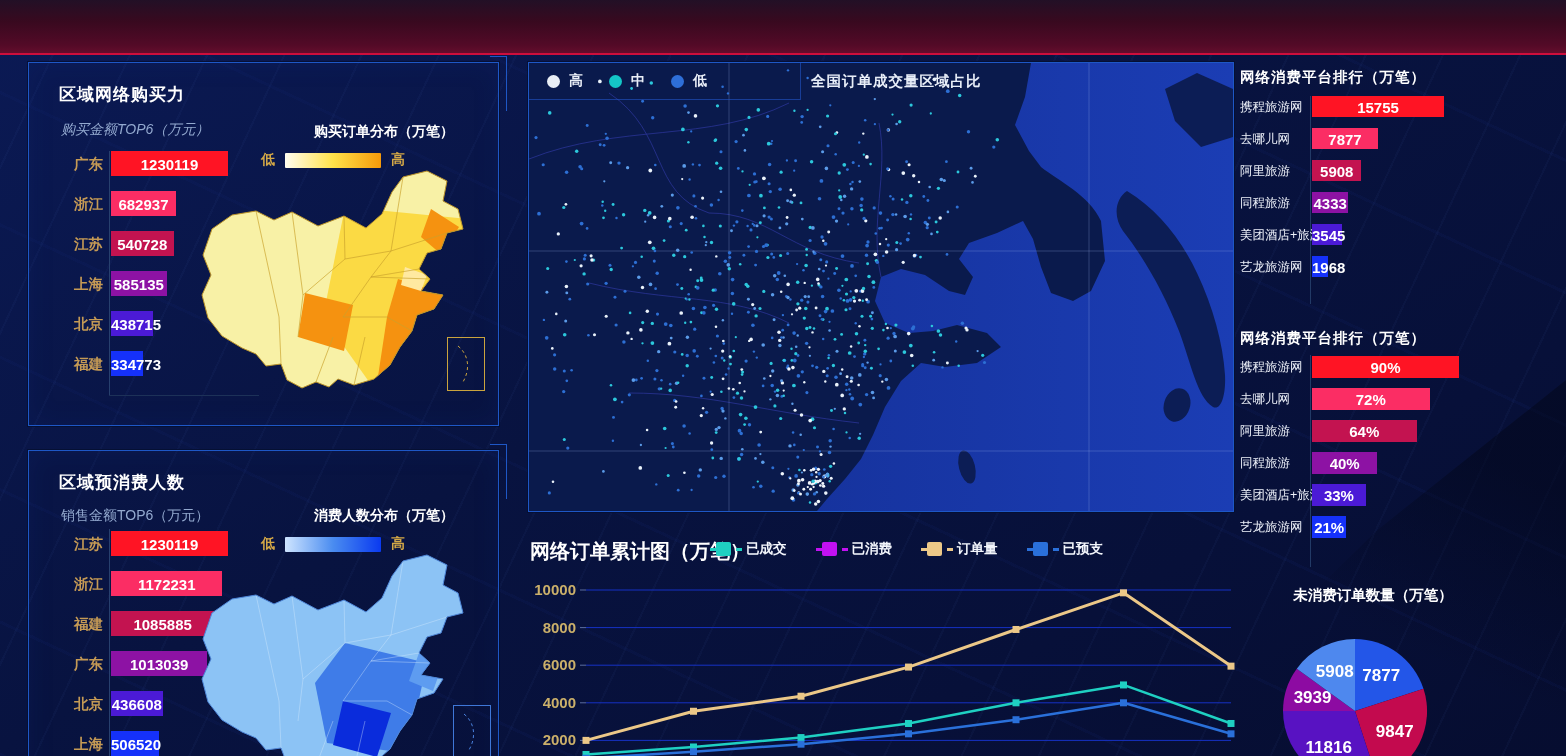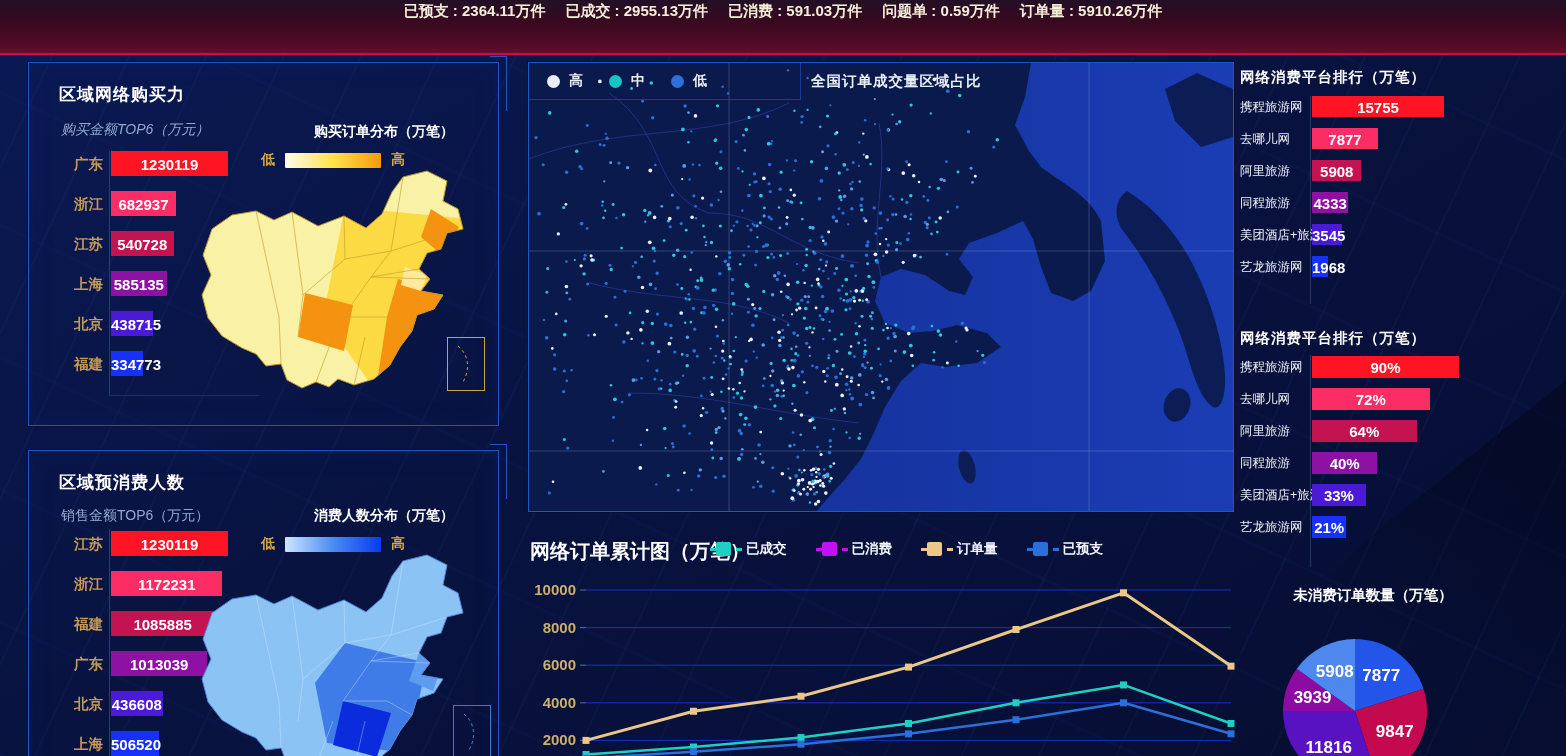--- a/index.html
+++ b/index.html
@@ -65,27 +65,20 @@
        color:#fff;font-size:14.5px;font-weight:bold;}
   svg{display:block;}
 </style>
 </head>
 <body>
 
 <div id="app">
   <div id="deco-tri" class="deco"></div>
 
   <div class="hdr">
-    <div class="h2" id="stats">
-        <span class="stat">已预支 : 2364.11万件</span>
-        <span class="stat">已成交 : 2955.13万件</span>
-        <span class="stat">已消费 : 591.03万件</span>
-        <span class="stat">问题单 : 0.59万件</span>
-        <span class="stat">订单量 : 5910.26万件</span>
-      </div>
   </div>
 
   <div class="panel bordered" id="panel-buy" style="left:28px;top:62px;width:469px;height:362px;">
     <div class="p-title" style="left:30px;top:20px;">区域网络购买力</div>
     <div class="p-sub" style="left:32px;top:58px;font-style:italic;">购买金额TOP6（万元）</div>
     <div class="vaxis" id="buy-axis" style="left:80px;top:88px;height:244px;"></div>
     <div class="baseline" style="left:80px;top:332px;width:150px;"></div>
     <div id="buy-bars">
         <div class="hbar-row" style="left: 82px; top: 88px; width: 117px; height: 25px;">
           <span class="hbar-label">广东</span>

